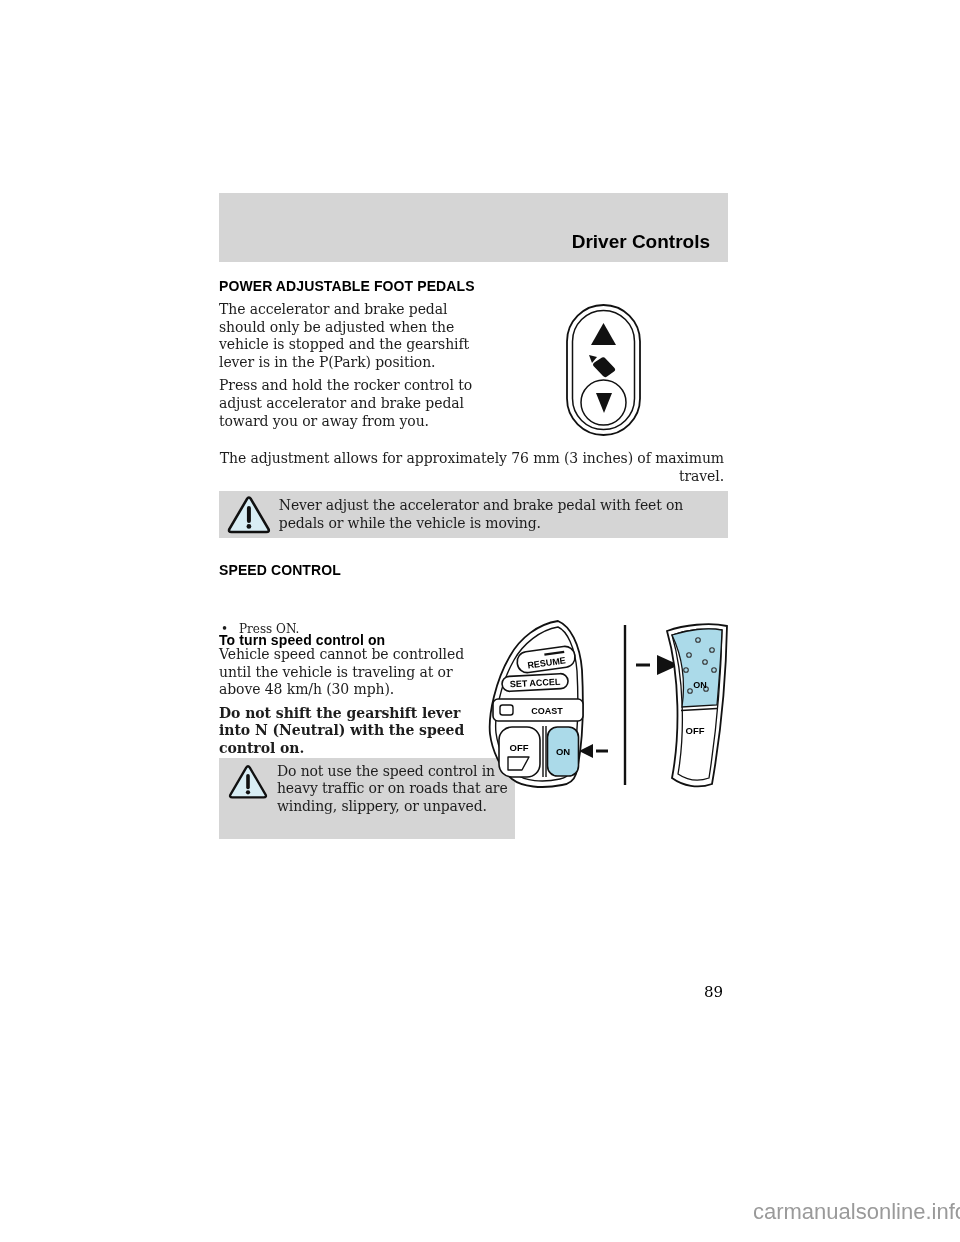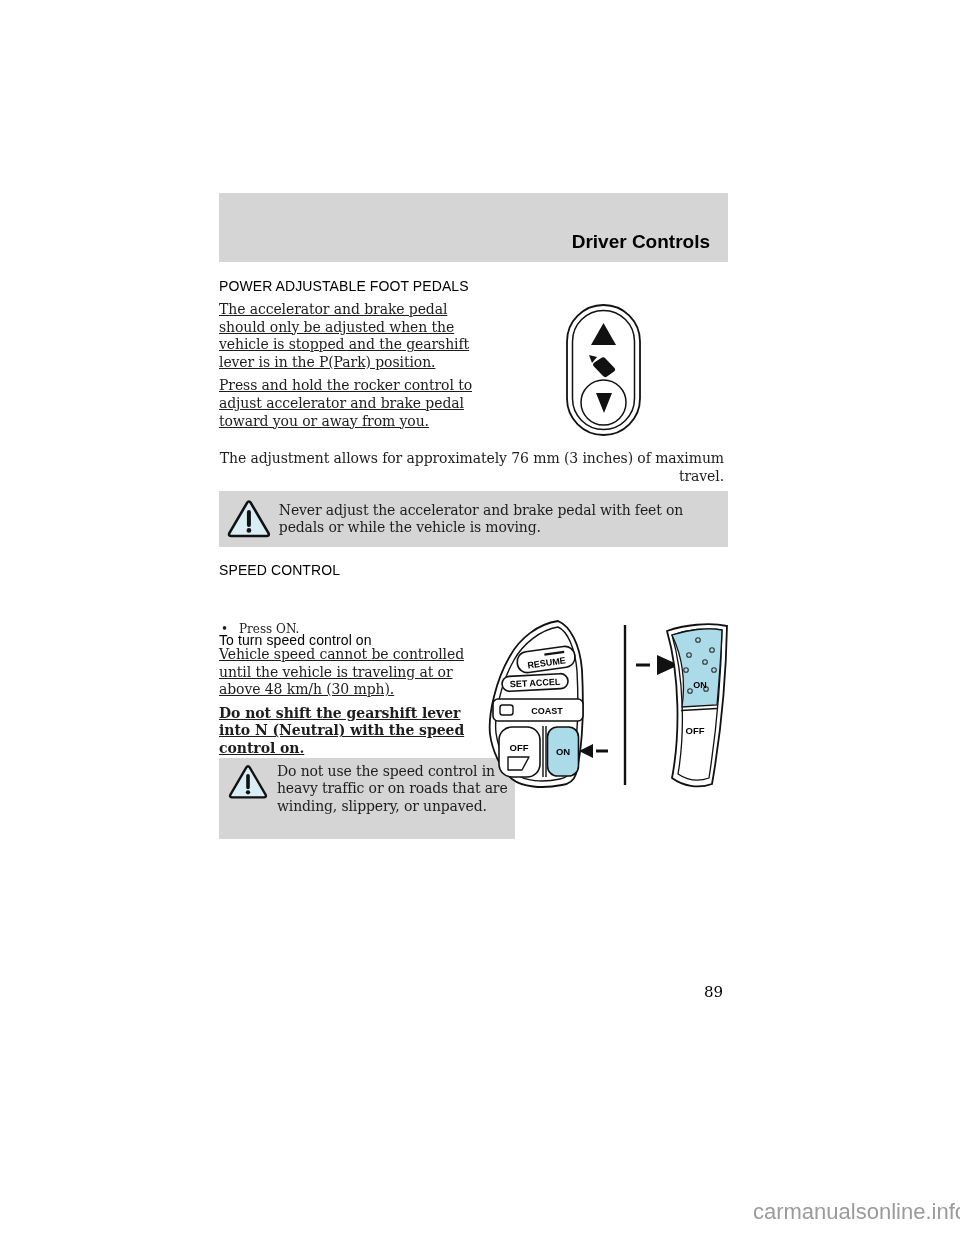--- a/index.html
+++ b/index.html
@@ -4,27 +4,27 @@
 <style>
   html,body{margin:0;padding:0;background:#fff;}
   .page{position:relative;width:960px;height:1242px;background:#fff;overflow:hidden;
         font-family:"DejaVu Serif",serif;color:#1d1d1d;padding-left:12px;}
   .hdr-bar{position:absolute;left:219px;top:193px;width:509px;height:69px;
            background:var(--header-bg,#d5d5d5);box-sizing:border-box;
            display:flex;align-items:flex-end;justify-content:flex-end;
            padding:0 18px 9px 0;}
   .hdr-title{font-family:"Liberation Sans",sans-serif;font-weight:bold;font-size:19px;color:#000;}
   .sec-head{position:absolute;left:219px;margin:0;font-family:"Liberation Sans",sans-serif;
-            font-weight:normal;font-size:14px;color:#000;letter-spacing:.1px;}
+            font-weight:bold;font-size:14px;color:#000;letter-spacing:.1px;}
   .body-col{position:absolute;left:219px;width:259px;font-size:14px;line-height:17.6px;letter-spacing:-.1px;}
-  .body-col p{margin:0 4px 6px 0;text-decoration:underline;}
+  .body-col p{margin:0 4px 6px 0;}
   .bold-note{font-weight:bold;letter-spacing:-.05px;}
   .full-para{position:absolute;left:219px;top:449px;width:505px;font-size:14px;line-height:18px;letter-spacing:-.1px;margin:0;text-align:right;}
   .warnbox{background:var(--warning-bg,#d5d5d5);box-sizing:border-box;font-size:14px;line-height:17.4px;letter-spacing:-.15px;}
-  .warnbox-1{position:absolute;left:219px;top:491px;width:509px;height:56px;
+  .warnbox-1{position:absolute;left:219px;top:491px;width:509px;height:47px;
              display:flex;align-items:center;gap:8px;padding:4px 4px 4px 8px;}
   .warnbox-1 .wtext{width:447px;}
   .warnbox-2{position:absolute;left:219px;top:758px;width:296px;height:81px;padding:5px 4px 5px 8px;}
   .warnbox-2 .wicon{float:left;margin:1px 8px 0 0;}
   .bullet-row{position:absolute;left:221px;top:622px;font-size:12px;}
   .bullet-row .bmark{display:inline-block;width:18px;}
   .fig{position:absolute;}
   .pagenum{position:absolute;left:704px;top:983px;font-size:15px;color:#000000;}
   .watermark{position:absolute;right:5px;top:1199px;font-family:"Liberation Sans",sans-serif;
              font-size:22px;color:var(--watermark,#9a9a9a);}

